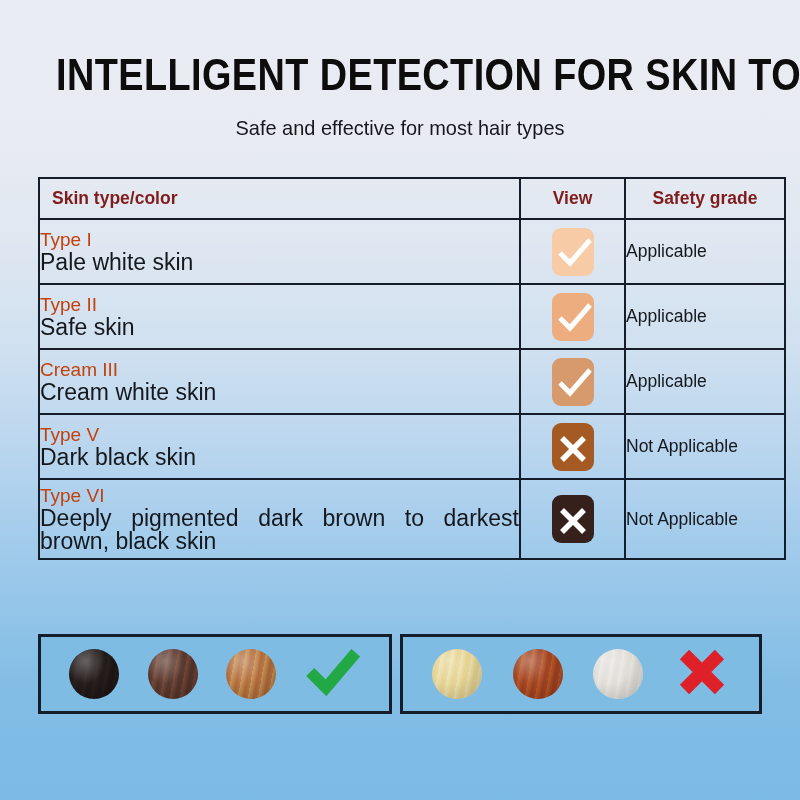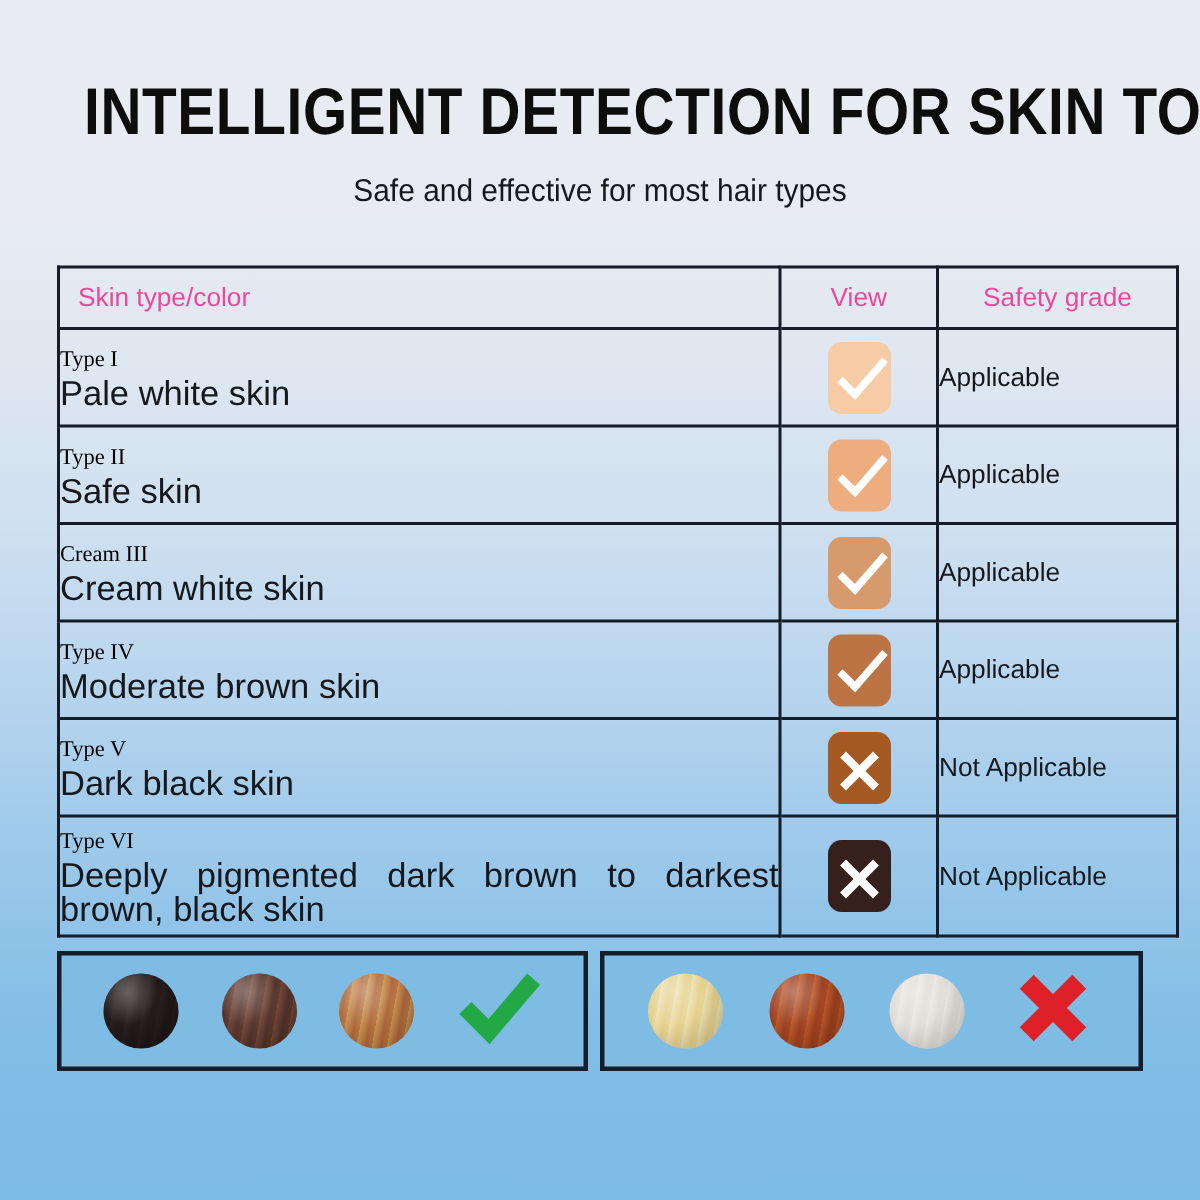--- a/index.html
+++ b/index.html
@@ -76,47 +76,46 @@
   }
 
   th.col-type, td.col-type   { width: 481px; }
   th.col-view, td.col-view   { width: 105px;  }
   th.col-grade, td.col-grade { width: 160px; border-radius: 11px; }
 
   
   #skin-table thead th {
     height: 41px;
     font-size: 17.5px;
-    font-weight: 400;
-    color: #ec4899;
+    font-weight: 700;
+    color: #7f1d1d;
     background: transparent;
   }
   #skin-table thead th.col-type {
     text-align: left;
     padding-left: 12px;
   }
   #skin-table thead th.col-view,
   #skin-table thead th.col-grade {
     text-align: center;
   }
 
   
   #skin-table tbody tr { height: 65px; }
   #skin-table tbody tr.tall { height: 80px; }
 
   td.col-type {
     padding: 6px 12px 6px 12px;
     text-align: left;
   }
   .type-name {
-    font-size: 15px;
+    font-size: 19px;
     line-height: 22px;
-    color: #000000;
+    color: #c2410c;
     white-space: nowrap;
-    font-family: Liberation Serif, serif;
   }
   .type-desc {
     font-size: 23px;
     line-height: 23px;
     color: #15181d;
     text-align: justify;
     text-align-last: left;
   }
   .tall .type-desc { text-align: justify; }
 
@@ -268,30 +267,20 @@
             <div class="type-name">Cream III</div>
             <div class="type-desc">Cream white skin</div>
           </td>
           <td class="col-view"><span class="swatch" style="background: rgb(214, 154, 108);"><svg viewBox="0 0 42 42">
                 <path d="M 8 22 L 18 32 L 38 9" class="mark-check"></path>
               </svg><span class="hidden-accessible"></span></span></td>
           <td class="col-grade">Applicable</td>
         </tr>
         <tr>
           <td class="col-type">
-            <div class="type-name">Type IV</div>
-            <div class="type-desc">Moderate brown skin</div>
-          </td>
-          <td class="col-view"><span class="swatch" style="background: rgb(188, 116, 68);"><svg viewBox="0 0 42 42">
-                <path d="M 8 22 L 18 32 L 38 9" class="mark-check"></path>
-              </svg><span class="hidden-accessible"></span></span></td>
-          <td class="col-grade">Applicable</td>
-        </tr>
-        <tr>
-          <td class="col-type">
             <div class="type-name">Type V</div>
             <div class="type-desc">Dark black skin</div>
           </td>
           <td class="col-view"><span class="swatch" style="background: rgb(165, 90, 36);"><svg viewBox="0 0 42 42">
                 <g>
                   <path d="M 10 12 L 32 34" class="mark-cross"></path>
                   <path d="M 32 12 L 10 34" class="mark-cross"></path>
                 </g>
               </svg><span class="hidden-accessible"></span></span></td>
           <td class="col-grade">Not Applicable</td>

